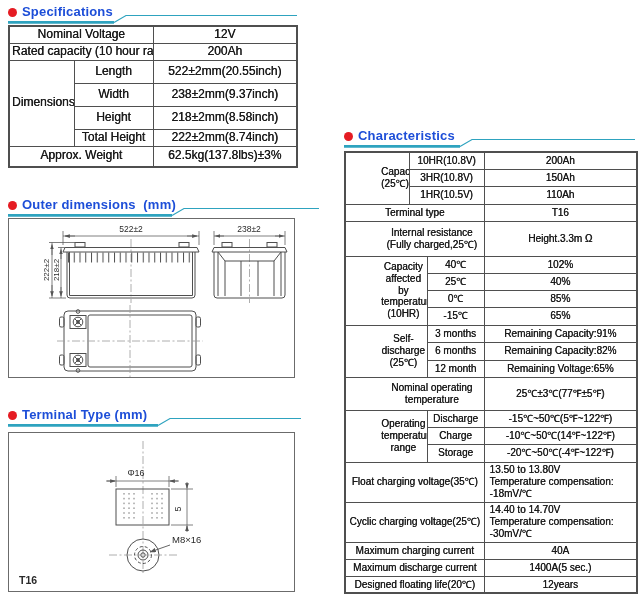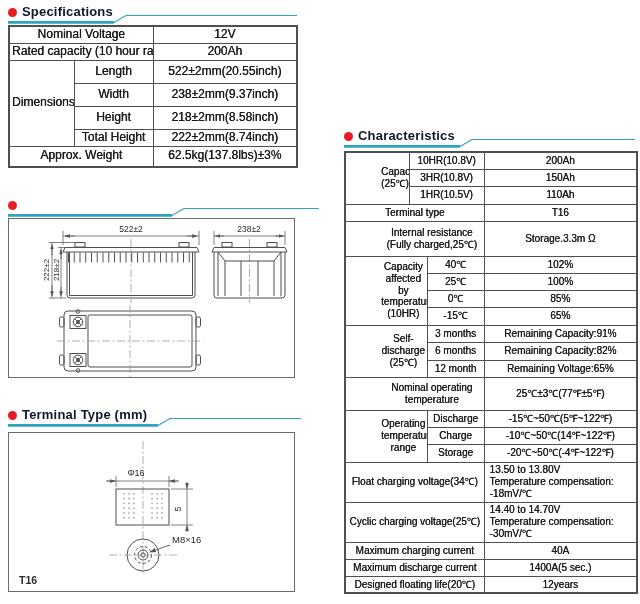--- a/index.html
+++ b/index.html
@@ -7,21 +7,21 @@
         font-family:"Liberation Sans",sans-serif;color:#1a1a1a;}
   .col{position:absolute;}
   .col-left{left:8px;top:0;width:316px;height:604px;}
   .col-right{left:344px;top:127px;width:319px;height:470px;}
 
   
   .heading{position:absolute;height:21px;left:0;}
   .heading svg.swoosh{position:absolute;left:0;top:0;}
   .heading .dot{position:absolute;left:0;top:5px;width:9px;height:9px;border-radius:50%;background:#e51c23;}
   .heading .title{position:absolute;left:14px;top:1px;font-size:13px;font-weight:bold;
-                  color:#0f172a;letter-spacing:.2px;white-space:pre;}
+                  color:#1d4ed8;letter-spacing:.2px;white-space:pre;}
 
   
   table{border-collapse:collapse;table-layout:fixed;position:absolute;background:#fff;}
   td{border:1px solid #4f4f4f;text-align:center;vertical-align:middle;padding:0 2px;
      line-height:1.15;overflow:hidden;text-shadow:0.3px 0 0 currentColor;}
   .spec-table{left:0;top:25px;width:288px;font-size:12px;border:2px solid #4f4f4f;}
   .spec-table tr{height:17px;}
   .spec-table tr:nth-child(3),.spec-table tr:nth-child(4),.spec-table tr:nth-child(5){height:23px;}
   .spec-table tr:nth-child(6){height:17px;}
   .spec-table tr:nth-child(7){height:21px;padding-left:14px;}
@@ -98,20 +98,21 @@
         </tr>
       </tbody>
     </table>
 
     <div class="heading" style="top:196px;width:316px;">
       <svg class="swoosh" width="312" height="21" viewBox="0 0 312 21">
         <line x1="0" y1="19.4" x2="164" y2="19.4" stroke="#2ea3bf" stroke-width="2.6"></line>
         <polyline points="164,19.4 176,12.5 311,12.5" fill="none" stroke="#2ea3bf" stroke-width="1.2"></polyline>
       </svg>
       <span class="dot"></span>
+      <span class="title">Outer dimensions  (mm)</span>
     </div>
 
     <div class="draw-box ob">
       <svg width="285" height="158" viewBox="0 0 285 158">
         <defs>
           <marker id="arw" markerWidth="7" markerHeight="5" refX="6.5" refY="2.5" orient="auto">
             <path d="M0,0 L7,2.5 L0,5 Z" fill="#555"></path>
           </marker>
           <pattern id="ribs" x="59" y="33" width="5.75" height="11" patternUnits="userSpaceOnUse">
             <line x1="0.5" y1="0" x2="0.5" y2="10.5" stroke="#4f4f4f" stroke-width="1"></line>
@@ -288,30 +289,30 @@
         <tr>
           <td colspan="2">1HR(10.5V)</td>
           <td>110Ah</td>
         </tr>
         <tr>
           <td colspan="3">Terminal type</td>
           <td>T16</td>
         </tr>
         <tr>
           <td colspan="3" class="wrap">Internal resistance (Fully charged,25℃)</td>
-          <td>Storage.3.3m Ω</td>
+          <td>Height.3.3m Ω</td>
         </tr>
         <tr>
           <td rowspan="4" colspan="2" class="wrap">Capacity affected by temperature (10HR)</td>
           <td>40℃</td>
           <td>102%</td>
         </tr>
         <tr>
           <td>25℃</td>
-          <td>100%</td>
+          <td>40%</td>
         </tr>
         <tr>
           <td>0℃</td>
           <td>85%</td>
         </tr>
         <tr>
           <td>-15℃</td>
           <td>65%</td>
         </tr>
         <tr>
@@ -338,21 +339,21 @@
         </tr>
         <tr>
           <td>Charge</td>
           <td>-10℃~50℃(14℉~122℉)</td>
         </tr>
         <tr>
           <td>Storage</td>
           <td>-20℃~50℃(-4℉~122℉)</td>
         </tr>
         <tr>
-          <td colspan="3">Float charging voltage(34℃)</td>
+          <td colspan="3">Float charging voltage(35℃)</td>
           <td class="left">13.50 to 13.80V
 Temperature compensation:
 -18mV/℃</td>
         </tr>
         <tr>
           <td colspan="3">Cyclic charging voltage(25℃)</td>
           <td class="left">14.40 to 14.70V
 Temperature compensation:
 -30mV/℃</td>
         </tr>

